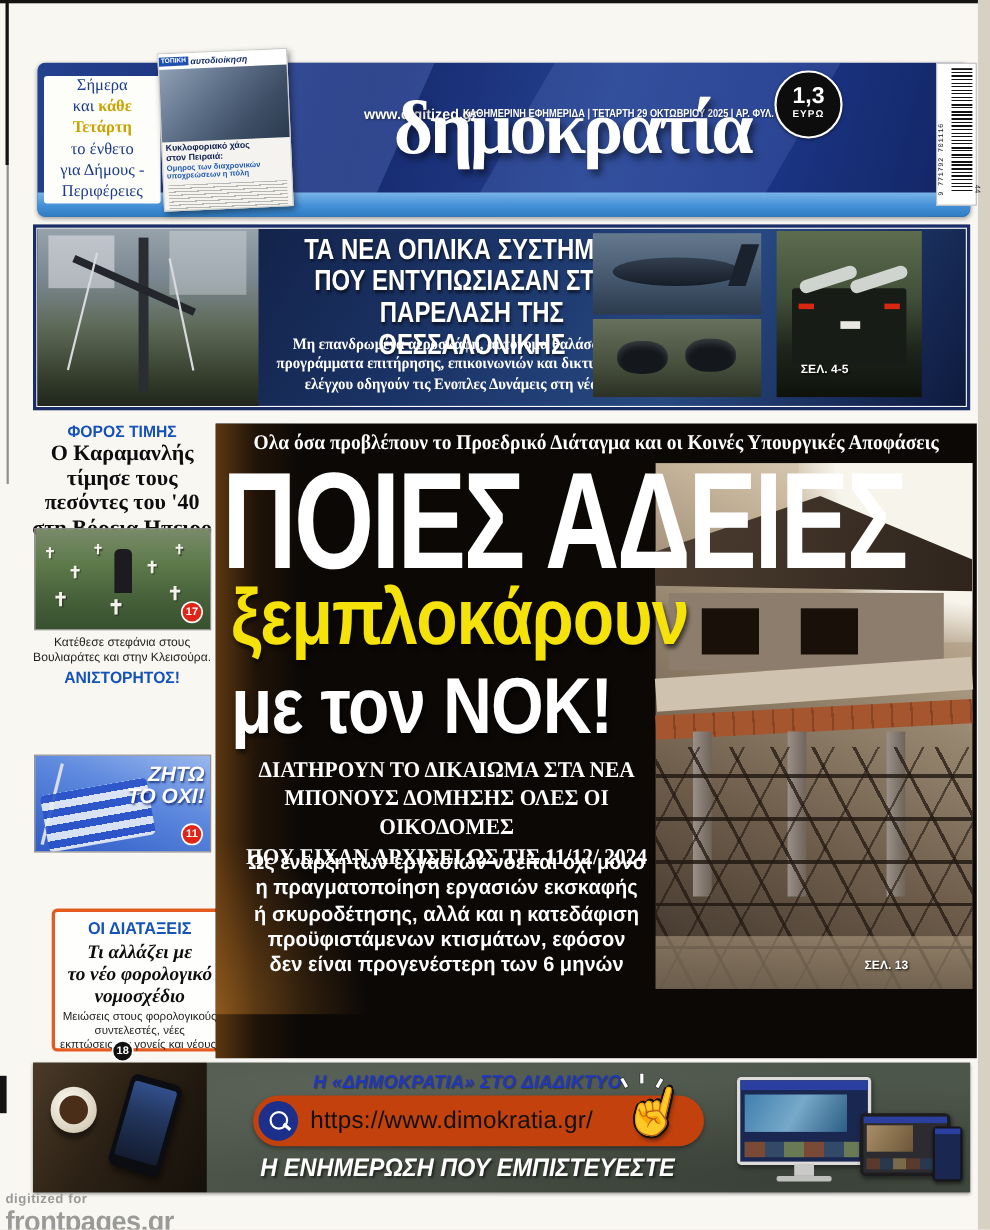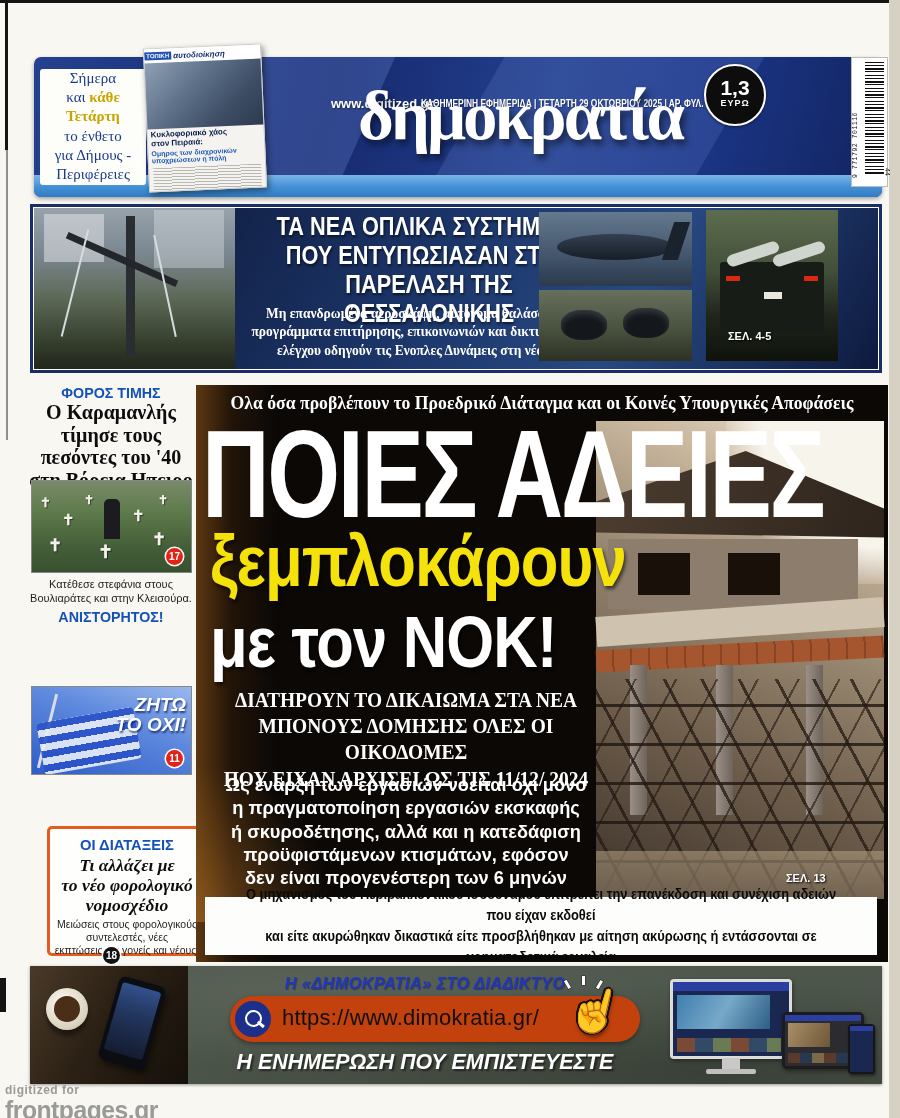--- a/index.html
+++ b/index.html
@@ -385,24 +385,20 @@
     <div id="ms-h3">με τον ΝΟΚ!</div>
     <div id="ms-deck">ΔΙΑΤΗΡΟΥΝ ΤΟ ΔΙΚΑΙΩΜΑ ΣΤΑ ΝΕΑ
 ΜΠΟΝΟΥΣ ΔΟΜΗΣΗΣ ΟΛΕΣ ΟΙ ΟΙΚΟΔΟΜΕΣ
 ΠΟΥ ΕΙΧΑΝ ΑΡΧΙΣΕΙ ΩΣ ΤΙΣ 11/12/ 2024</div>
     <div id="ms-body">Ως έναρξη των εργασιών νοείται όχι μόνο
 η πραγματοποίηση εργασιών εκσκαφής
 ή σκυροδέτησης, αλλά και η κατεδάφιση
 προϋφιστάμενων κτισμάτων, εφόσον
 δεν είναι προγενέστερη των 6 μηνών</div>
     <div id="ms-ref">ΣΕΛ. 13</div>
-    <div id="ms-mech">
-      <div class="t">Ο μηχανισμός του Περιβαλλοντικού Ισοδυνάμου επιτρέπει την επανέκδοση και συνέχιση αδειών που είχαν εκδοθεί
-και είτε ακυρώθηκαν δικαστικά είτε προσβλήθηκαν με αίτηση ακύρωσης ή εντάσσονται σε χρηματοδοτικά εργαλεία</div>
-    </div>
   </div>
 
   <div class="abs" id="bb">
     <div id="bb-tex"></div>
     <div id="bb-left">
       <div class="cup">
           <div class="cup-in"></div>
         </div>
       <div class="hand-phone">
           <div class="scr"></div>

